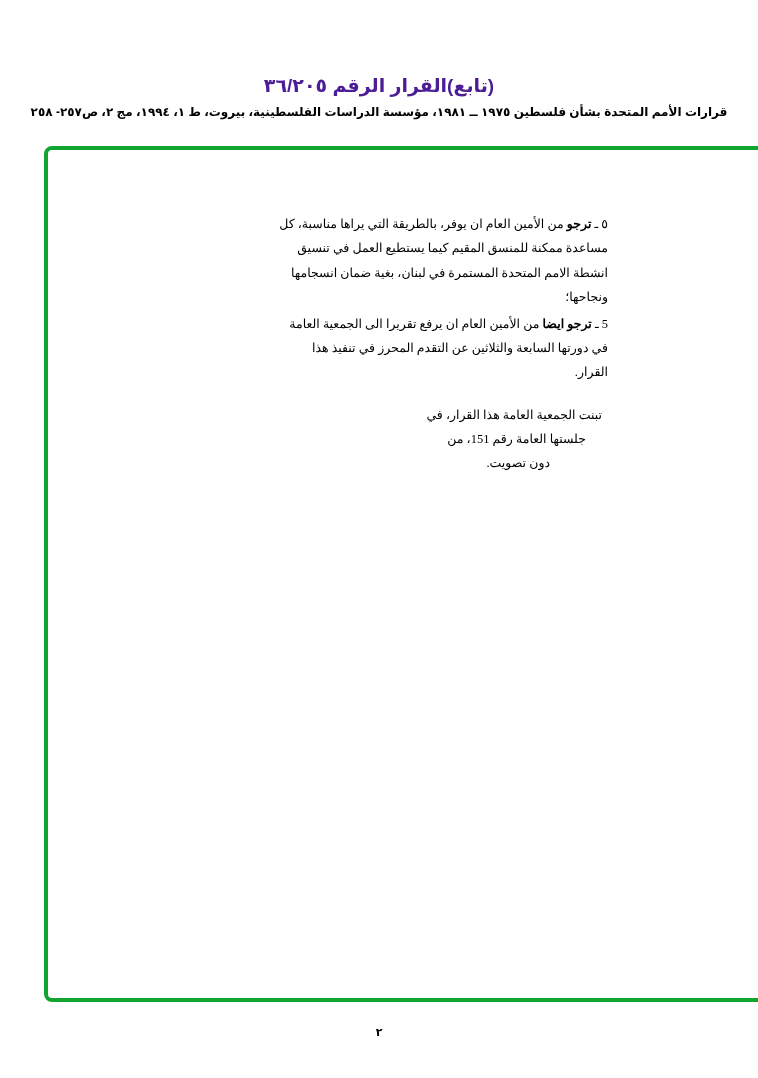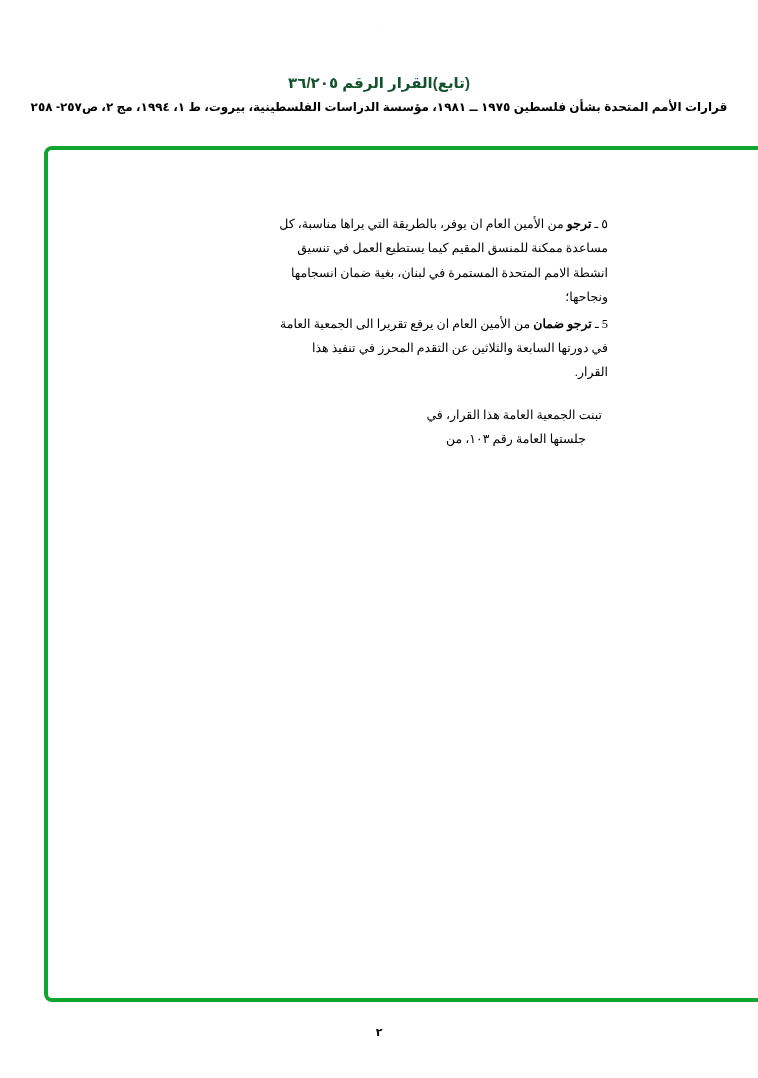--- a/index.html
+++ b/index.html
@@ -40,23 +40,23 @@
     position: absolute;
     top: 74px;
     left: 0;
     width: 758px;
     text-align: center;
   }
 
   .header-title {
     font-family: "Liberation Sans", "DejaVu Sans", sans-serif;
     font-weight: bold;
-    font-size: 15px;
+    font-size: 19px;
     letter-spacing: 1px;
-    color: #14532d;
+    color: #4c1d95;
     direction: rtl;
   }
 
   .header-source {
     margin-top: 8px;
     font-family: "Liberation Sans", "DejaVu Sans", sans-serif;
     font-weight: bold;
     font-size: 12px;
     color: #000;
     direction: rtl;
@@ -136,26 +136,27 @@
 
     <div class="body-text">
 
       <p class="para">
         <span>٥ ـ</span>
         <span class="lead">ترجو</span><span> من الأمين العام ان يوفر، بالطريقة التي يراها مناسبة، كل مساعدة ممكنة للمنسق المقيم كيما يستطيع العمل في تنسيق انشطة الامم المتحدة المستمرة في لبنان، بغية ضمان انسجامها ونجاحها؛</span>
       </p>
 
       <p class="para">
         <span>5 ـ</span>
-        <span class="lead">ترجو ضمان</span><span> من الأمين العام ان يرفع تقريرا الى الجمعية العامة في دورتها السابعة والثلاثين عن التقدم المحرز في تنفيذ هذا القرار.</span>
+        <span class="lead">ترجو ايضا</span><span> من الأمين العام ان يرفع تقريرا الى الجمعية العامة في دورتها السابعة والثلاثين عن التقدم المحرز في تنفيذ هذا القرار.</span>
       </p>
 
       <div class="closing">
         <p class="closing-line closing-l1">تبنت الجمعية العامة هذا القرار، في</p>
-        <p class="closing-line closing-l2">جلستها العامة رقم ١٠٣، من</p>
+        <p class="closing-line closing-l2">جلستها العامة رقم 151، من</p>
+        <p class="closing-line closing-l3">دون تصويت.</p>
       </div>
 
     </div>
 
   </div>
 
   <div class="page-number">٢</div>
 
 </div>
 

